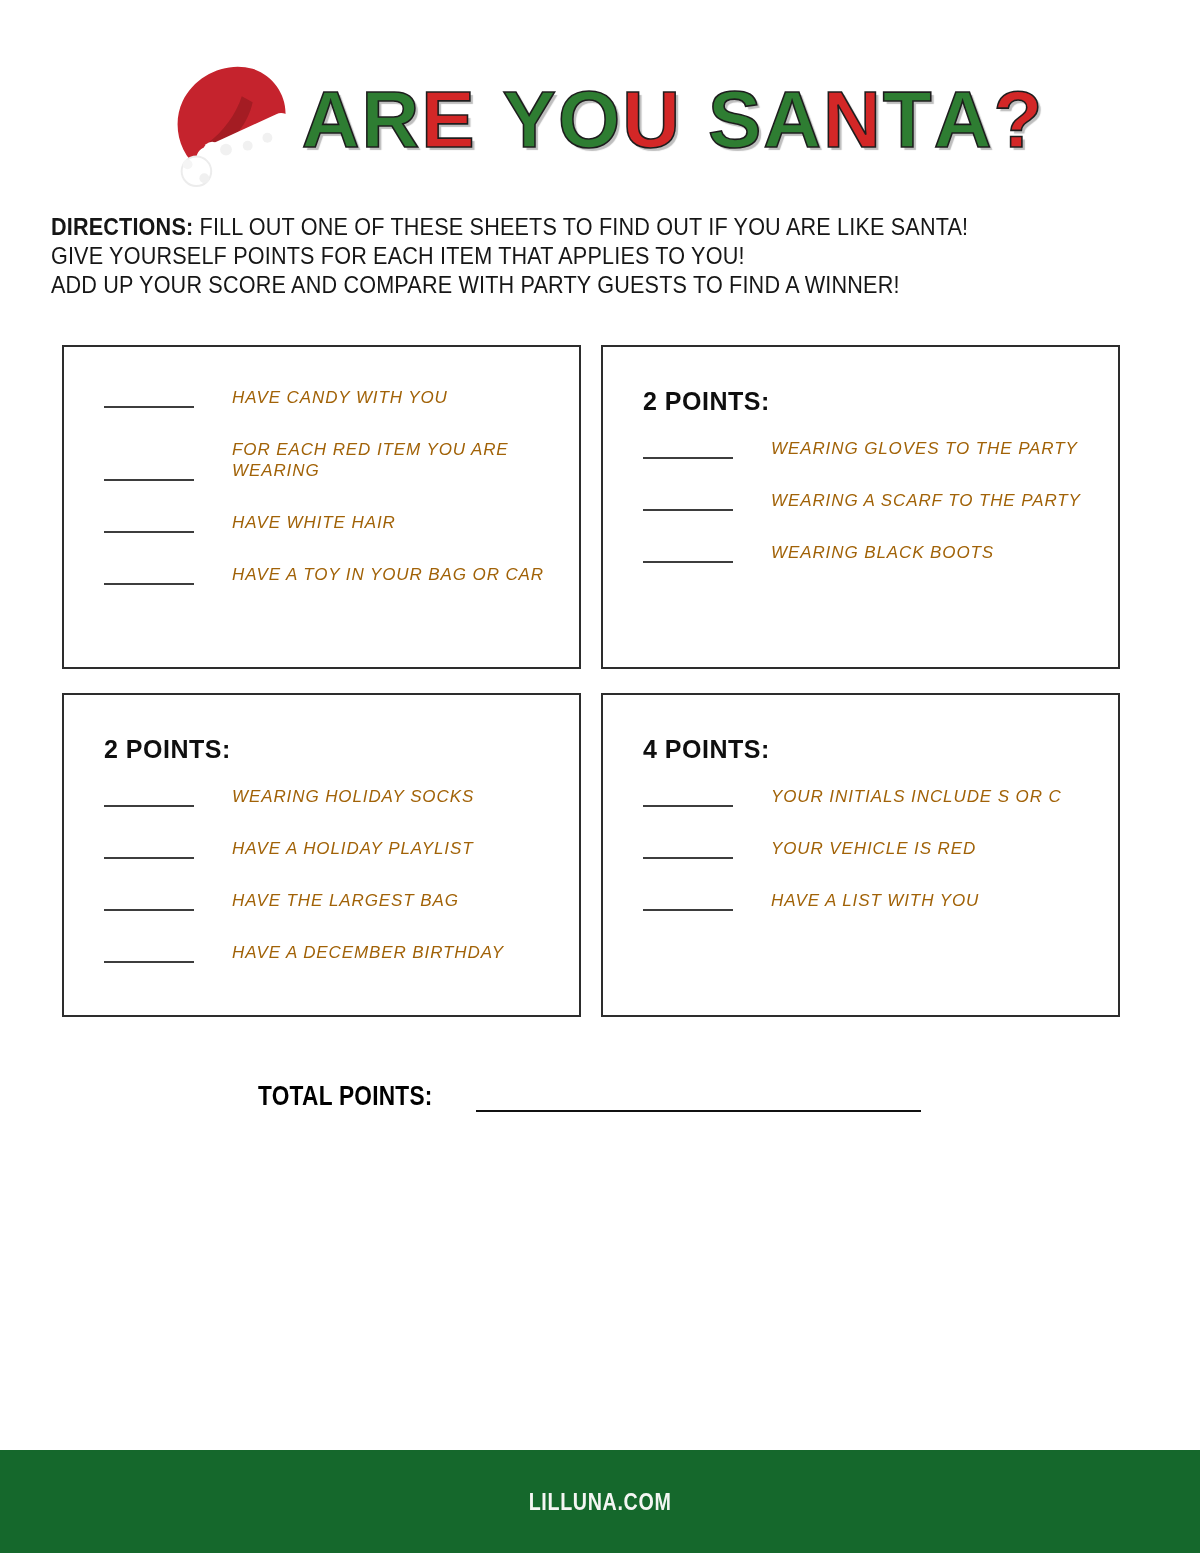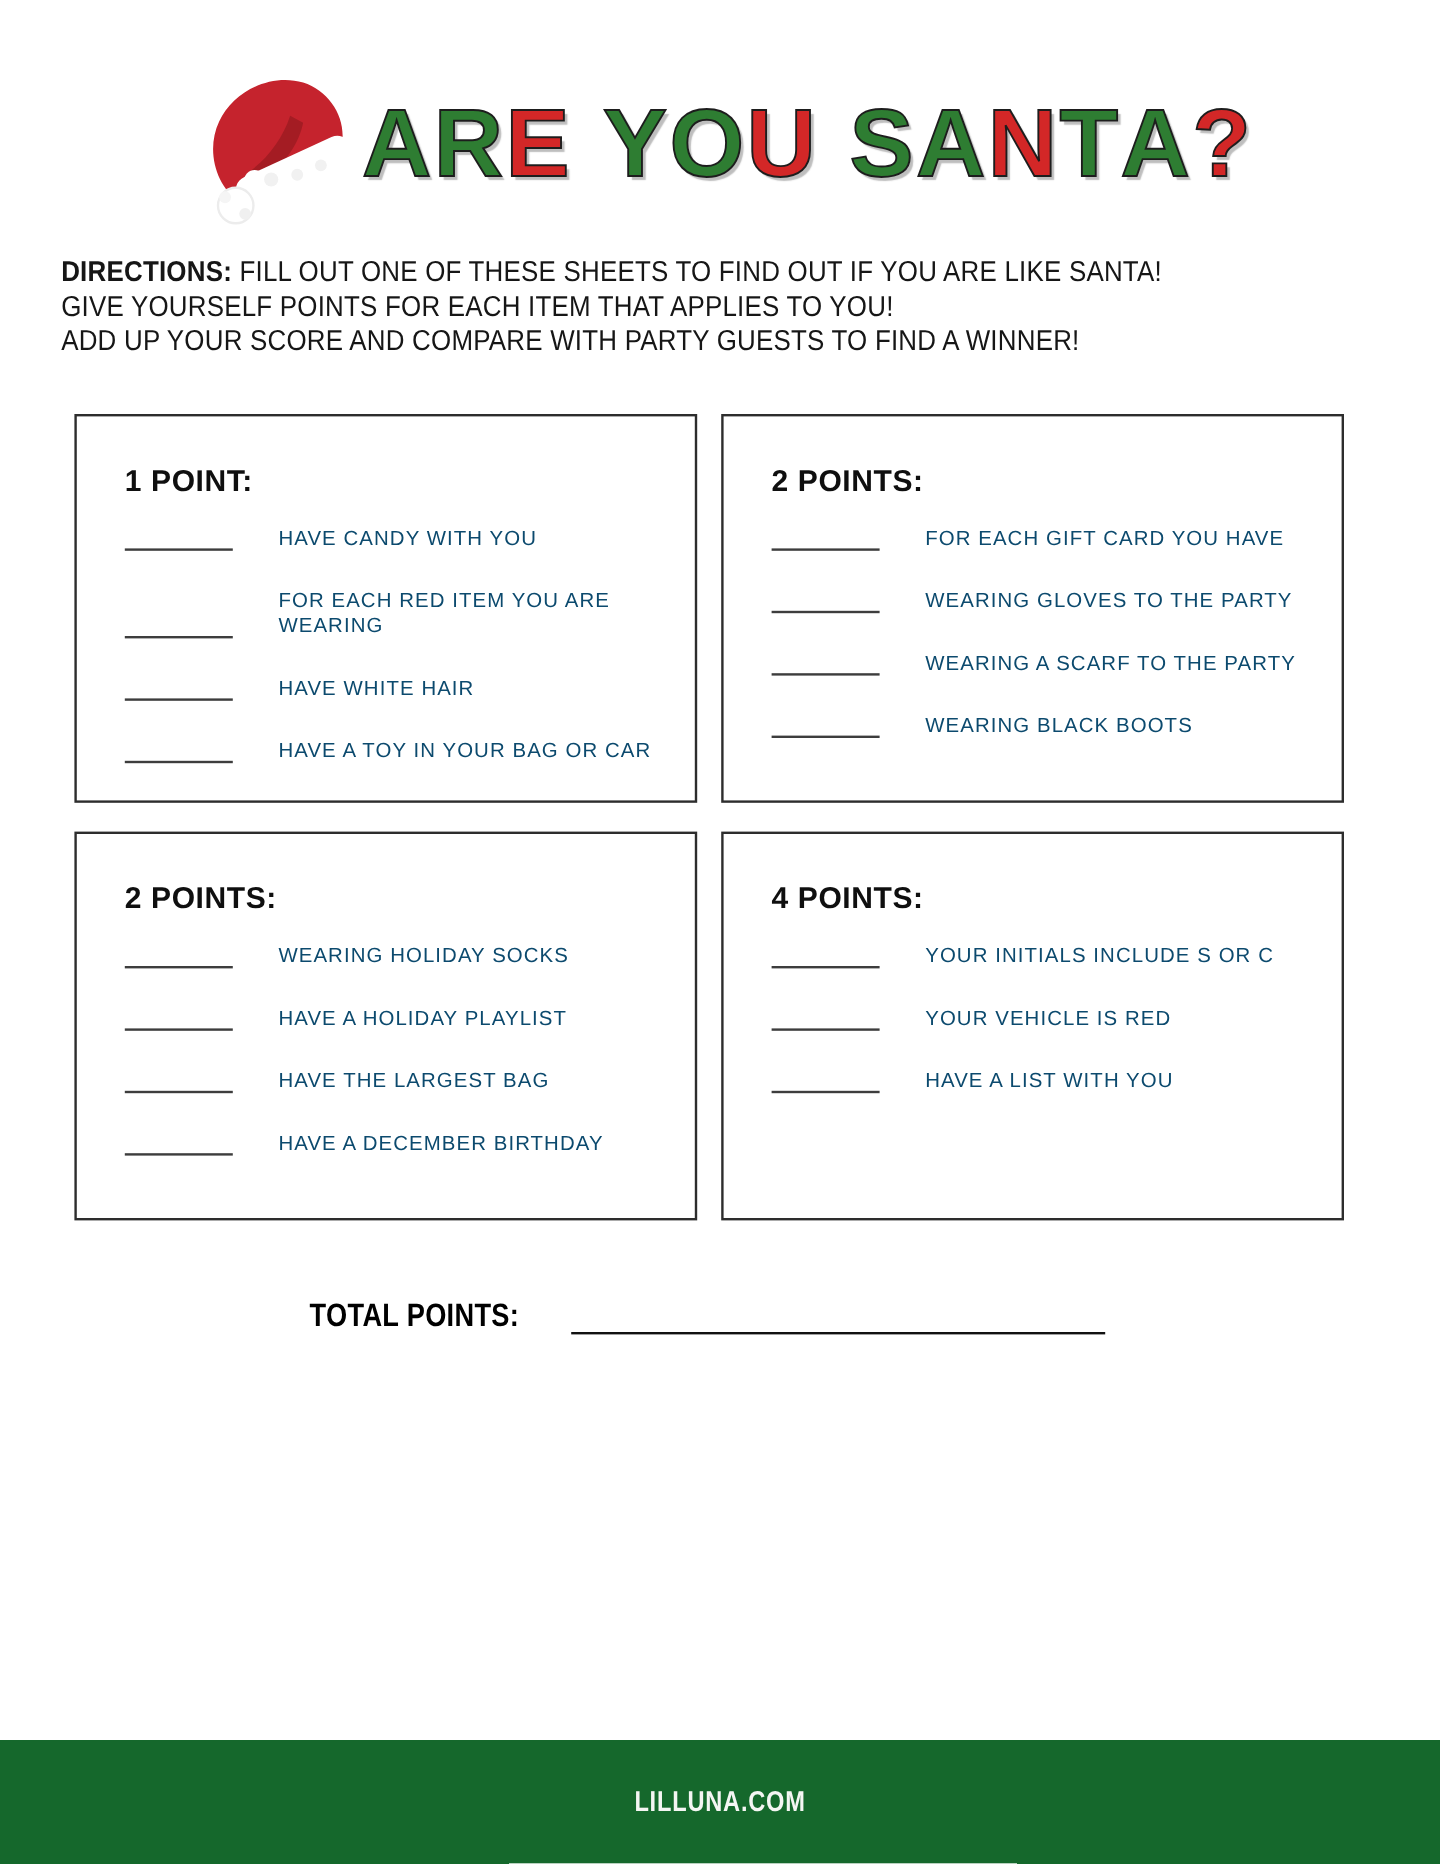--- a/index.html
+++ b/index.html
@@ -64,22 +64,23 @@
     font-size:25px; font-weight:700; color:#0f0f0f;
     letter-spacing:0.5px; margin-bottom:22px;
   }
   .row { display:flex; align-items:flex-end; margin-bottom:31px; }
   .blank {
     width:90px; height:16px; flex:0 0 auto;
     border-bottom:2px solid #3d3d3d;
     margin-right:38px;
   }
   .item-label {
-    font-size:17px; line-height:21px; color:#0c4a6e;
+    font-size:17px; line-height:21px; color:#a16207;
     letter-spacing:0.9px;
+    font-style:italic;
   }
 
   
   .total { margin-top:64px; padding-left:258px; display:flex; align-items:flex-end; }
   .total-label {
     display:inline-block;
     font-size:27px; font-weight:700; color:#000;
     letter-spacing:0.3px;
     transform:scaleX(0.84); transform-origin:left bottom;
     white-space:nowrap;
@@ -161,45 +162,40 @@
     <div class="condensed">
       <p><span class="dir-label">DIRECTIONS:</span> <span>FILL OUT ONE OF THESE SHEETS TO FIND OUT IF YOU ARE LIKE SANTA!</span></p>
       <p>GIVE YOURSELF POINTS FOR EACH ITEM THAT APPLIES TO YOU!</p>
       <p>ADD UP YOUR SCORE AND COMPARE WITH PARTY GUESTS TO FIND A WINNER!</p>
     </div>
   </section>
 
   <section class="boxes">
 
     <div class="box">
-      <h2 class="box-heading">1 POINT:</h2>
       <div class="row">
         <span class="blank"></span>
         <span class="item-label">HAVE CANDY WITH YOU</span>
       </div>
       <div class="row">
         <span class="blank"></span>
         <span class="item-label">FOR EACH RED ITEM YOU ARE WEARING</span>
       </div>
       <div class="row">
         <span class="blank"></span>
         <span class="item-label">HAVE WHITE HAIR</span>
       </div>
       <div class="row">
         <span class="blank"></span>
         <span class="item-label">HAVE A TOY IN YOUR BAG OR CAR</span>
       </div>
     </div>
 
     <div class="box">
       <h2 class="box-heading">2 POINTS:</h2>
-      <div class="row">
-        <span class="blank"></span>
-        <span class="item-label">FOR EACH GIFT CARD YOU HAVE</span>
-      </div>
       <div class="row">
         <span class="blank"></span>
         <span class="item-label">WEARING GLOVES TO THE PARTY</span>
       </div>
       <div class="row">
         <span class="blank"></span>
         <span class="item-label">WEARING A SCARF TO THE PARTY</span>
       </div>
       <div class="row">
         <span class="blank"></span>

